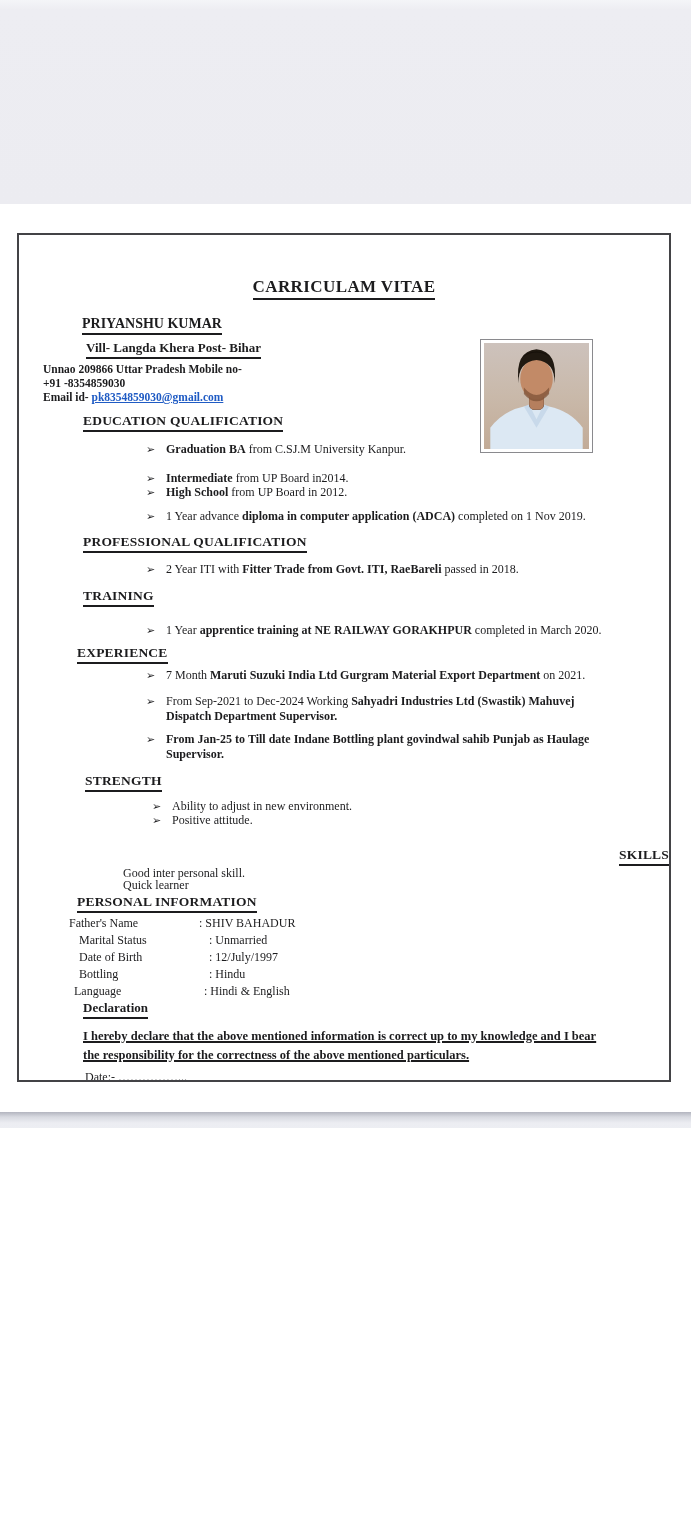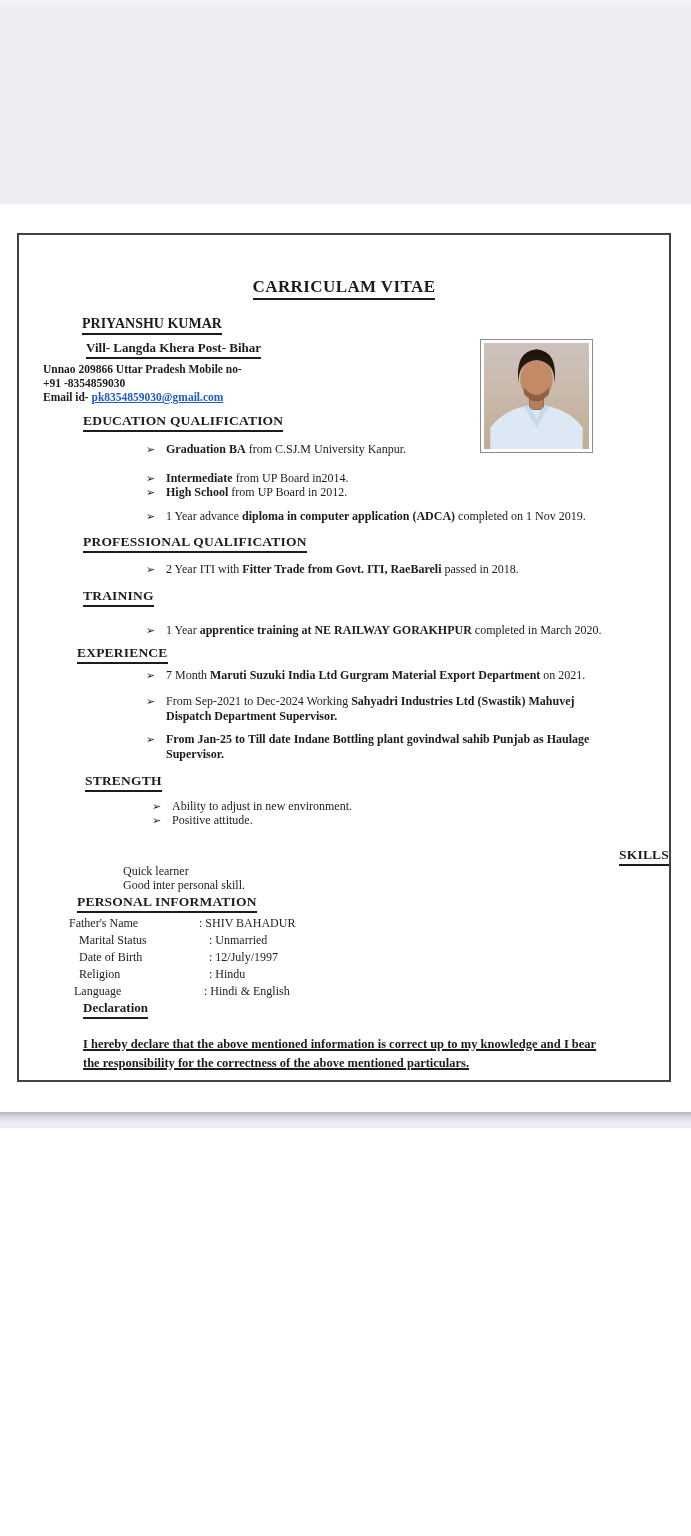--- a/index.html
+++ b/index.html
@@ -35,21 +35,21 @@
   .b{font-weight:bold;}
   .mt10{margin-top:10px;}.mt14{margin-top:14px;}.mt9{margin-top:9px;}.mt7{margin-top:7px;}
   .mt4{margin-top:4px;}.mt11{margin-top:11px;}.mt0{margin-top:0;}
   .exp2{line-height:15.5px;}
   .skill-line{font-size:12px;line-height:14px;margin-left:104px;}
   .sk1{margin-top:-2px;}
   .prow{display:flex;font-size:12px;line-height:17px;margin-left:50px;}
   .prow .lab{flex:0 0 130px;}
   .prow.ind .lab{padding-left:10px;}
   .prow.ind2 .lab{padding-left:5px;}
-  .decl-head{font-size:13px;font-weight:bold;margin:0 0 16px 64px;line-height:16px;}
+  .decl-head{font-size:13px;font-weight:bold;margin:0 0 8px 64px;line-height:16px;}
   .decl-text{font-size:12.5px;font-weight:bold;line-height:19px;margin:1px 70px 0 64px;
              text-decoration:underline;text-decoration-thickness:1.5px;}
   .foot{font-size:12px;margin-left:66px;}
   .date-line{margin-top:5px;}
   .photo-frame{position:absolute;left:461px;top:104px;width:113px;height:114px;background:#fff;
                border:1px solid #8a8a8e;padding:3px;box-sizing:border-box;}
   .photo-frame svg{display:block;width:100%;height:100%;}
 </style>
 </head>
 <body>
@@ -138,38 +138,38 @@
         <div class="bullet mt7" style="margin-left:133px;">
           <span class="mark">➢</span>
           <span class="txt"><span>Ability to adjust in new environment.</span></span>
         </div>
         <div class="bullet mt0" style="margin-left:133px;">
           <span class="mark">➢</span>
           <span class="txt"><span>Positive attitude.</span></span>
         </div>
 
         <div class="heading h-skill"><span class="u">SKILLS</span></div>
+        <div class="skill-line">Good inter personal skill.</div>
         <div class="skill-line sk1">Quick learner</div>
-        <div class="skill-line">Good inter personal skill.</div>
 
         <div class="heading h-pers"><span class="u">PERSONAL INFORMATION</span></div>
         <div class="prow" style="margin-top:2px;">
           <span class="lab">Father's Name</span>
           <span class="val">: SHIV BAHADUR</span>
         </div>
         <div class="prow ind">
           <span class="lab">Marital Status</span>
           <span class="val">: Unmarried</span>
         </div>
         <div class="prow ind">
           <span class="lab">Date of Birth</span>
           <span class="val">: 12/July/1997</span>
         </div>
         <div class="prow ind">
-          <span class="lab">Religion</span>
+          <span class="lab">Bottling</span>
           <span class="val">: Hindu</span>
         </div>
         <div class="prow ind2">
           <span class="lab">Language</span>
           <span class="val">: Hindi &amp; English</span>
         </div>
 
         <div class="decl-head"><span class="u">Declaration</span></div>
         <div class="decl-text">I hereby declare that the above mentioned information is correct up to my knowledge and I bear the responsibility for the correctness of the above mentioned particulars.</div>
 

